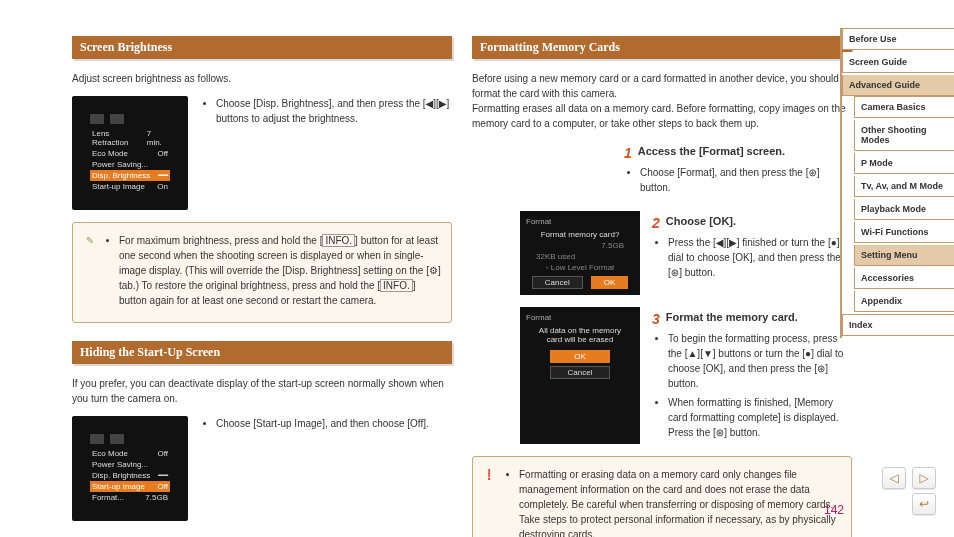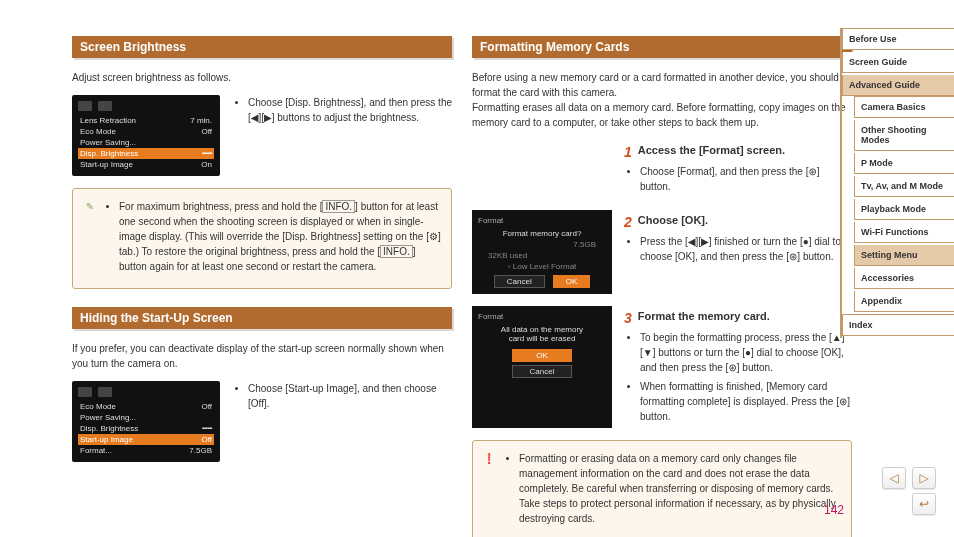--- a/index.html
+++ b/index.html
@@ -1,35 +1,35 @@
 <!DOCTYPE html>
 <html><head>
 <meta charset="utf-8">
 <style>
   * { box-sizing: border-box; margin: 0; padding: 0; }
   body { font-family: Arial, Helvetica, sans-serif; font-size: 10px; color: #333; background: #fff; width: 954px; height: 537px; position: relative; }
   .page { display: flex; padding: 36px 12px 12px 72px; gap: 20px; }
   .col { width: 380px; }
-  .section-header { background: #b16b2f; color: #fff; padding: 4px 8px; font-weight: bold; font-size: 12px; box-shadow: 2px 2px 0 rgba(0,0,0,0.15); margin-bottom: 12px; }
+  .section-header { background: #b16b2f; color: #fff; padding: 4px 8px; font-weight: bold; font-size: 12px; box-shadow: 2px 2px 0 rgba(0,0,0,0.15); margin-bottom: 12px; font-family: Liberation Serif, serif; }
   .intro { margin-bottom: 10px; line-height: 1.5; }
   .row { display: flex; gap: 12px; margin-bottom: 12px; }
-  .camshot { background: #111; color: #ddd; border-radius: 2px; font-size: 8px; padding: 6px; width: 148px; flex-shrink: 0; }
+  .camshot { background: #111; color: #ddd; border-radius: 2px; font-size: 8px; padding: 18px; width: 116px; flex-shrink: 0; }
   .camshot .tabs { display: flex; gap: 6px; margin-bottom: 4px; }
   .tabicon { width: 14px; height: 10px; background: #444; border-radius: 1px; }
   .menurow { display: flex; justify-content: space-between; padding: 1px 2px; }
   .menurow.hl { background: #e77b1f; color: #fff; }
   .bullets { list-style: disc; padding-left: 16px; line-height: 1.5; }
   .bullets li { margin-bottom: 4px; }
   .tipbox { border: 1px solid #c9a87a; background: #fdf6ed; border-radius: 3px; padding: 10px 10px 10px 34px; position: relative; line-height: 1.5; margin-bottom: 18px; }
   .tipbox .ticon { position: absolute; left: 8px; top: 8px; width: 18px; height: 18px; display: flex; align-items: center; justify-content: center; color: #8a6; }
   .warnbox .ticon { color: #d07a2a; }
   .step { display: flex; gap: 6px; font-weight: bold; font-size: 11px; margin-bottom: 4px; margin-top: 4px; }
   .stepnum { color: #d1501e; font-style: italic; font-size: 14px; font-weight: bold; }
   .info-label { border: 1px solid #999; padding: 0 2px; font-size: 10px; display: inline-block; line-height: 1.1; }
-  .dialog { background: #111; color: #ddd; font-size: 8px; width: 140px; padding: 6px; text-align: center; }
+  .dialog { background: #111; color: #ddd; font-size: 8px; width: 120px; padding: 6px; text-align: center; margin-left: 48px; }
   .dialog .dtitle { text-align: left; margin-bottom: 4px; color:#aaa; }
   .dialog .drow { display: flex; justify-content: space-between; color:#888; margin: 2px 10px; }
   .dialog .btnrow { display: flex; justify-content: center; gap: 8px; margin-top: 4px; }
   .dialog .btn { padding: 1px 12px; background: #222; border: 1px solid #555; font-size: 8px; }
   .dialog .btn.pri { background: #e77b1f; border-color: #e77b1f; color: #fff; }
   
   .sidebar { position: absolute; right: 0; top: 28px; width: 114px; border-left: 2px solid #c49a6a; }
   .navitem { padding: 5px 6px; font-size: 9px; font-weight: bold; border: 1px solid #c49a6a; border-right: none; margin-bottom: 0; background: #fff; color: #333; border-top: none; }
   .sidebar .navitem:first-child { border-top: 1px solid #c49a6a; }
   .navitem.active { background: #e5caa9; }

